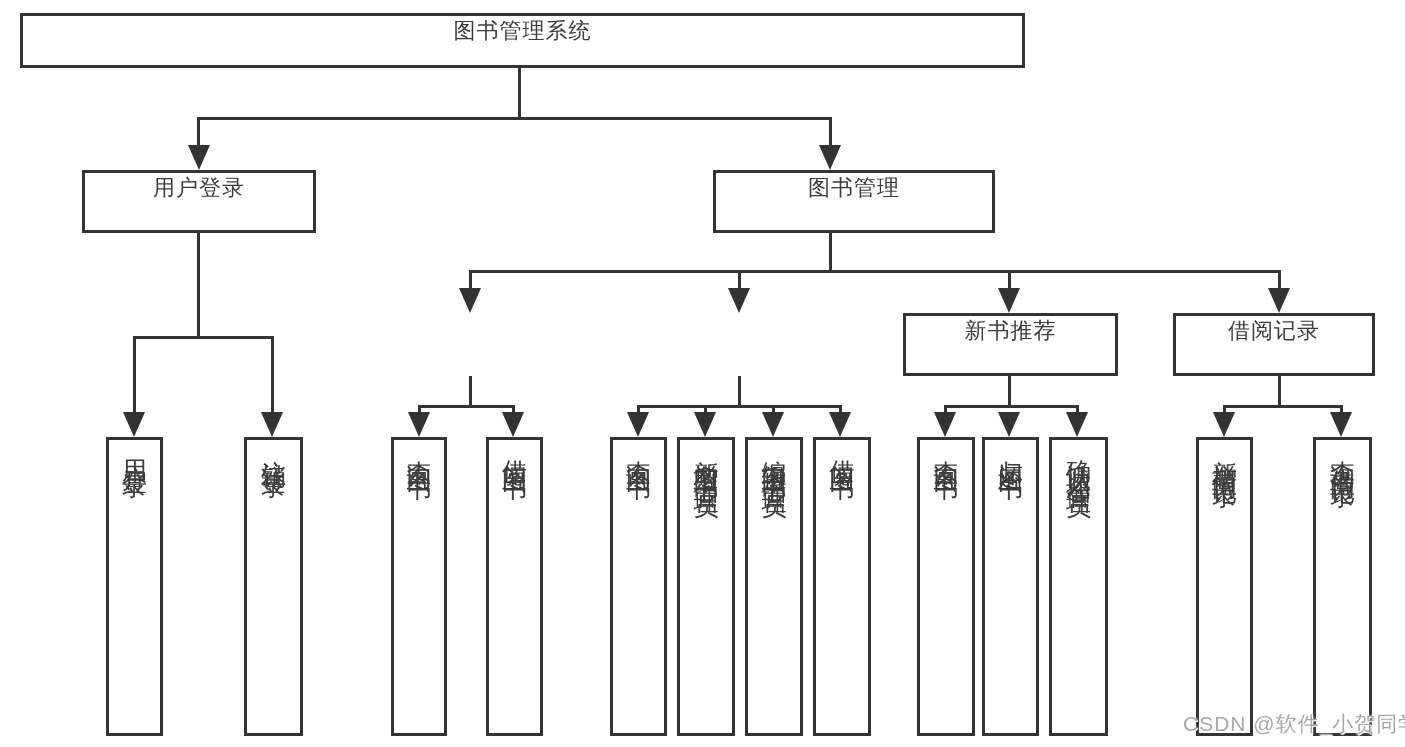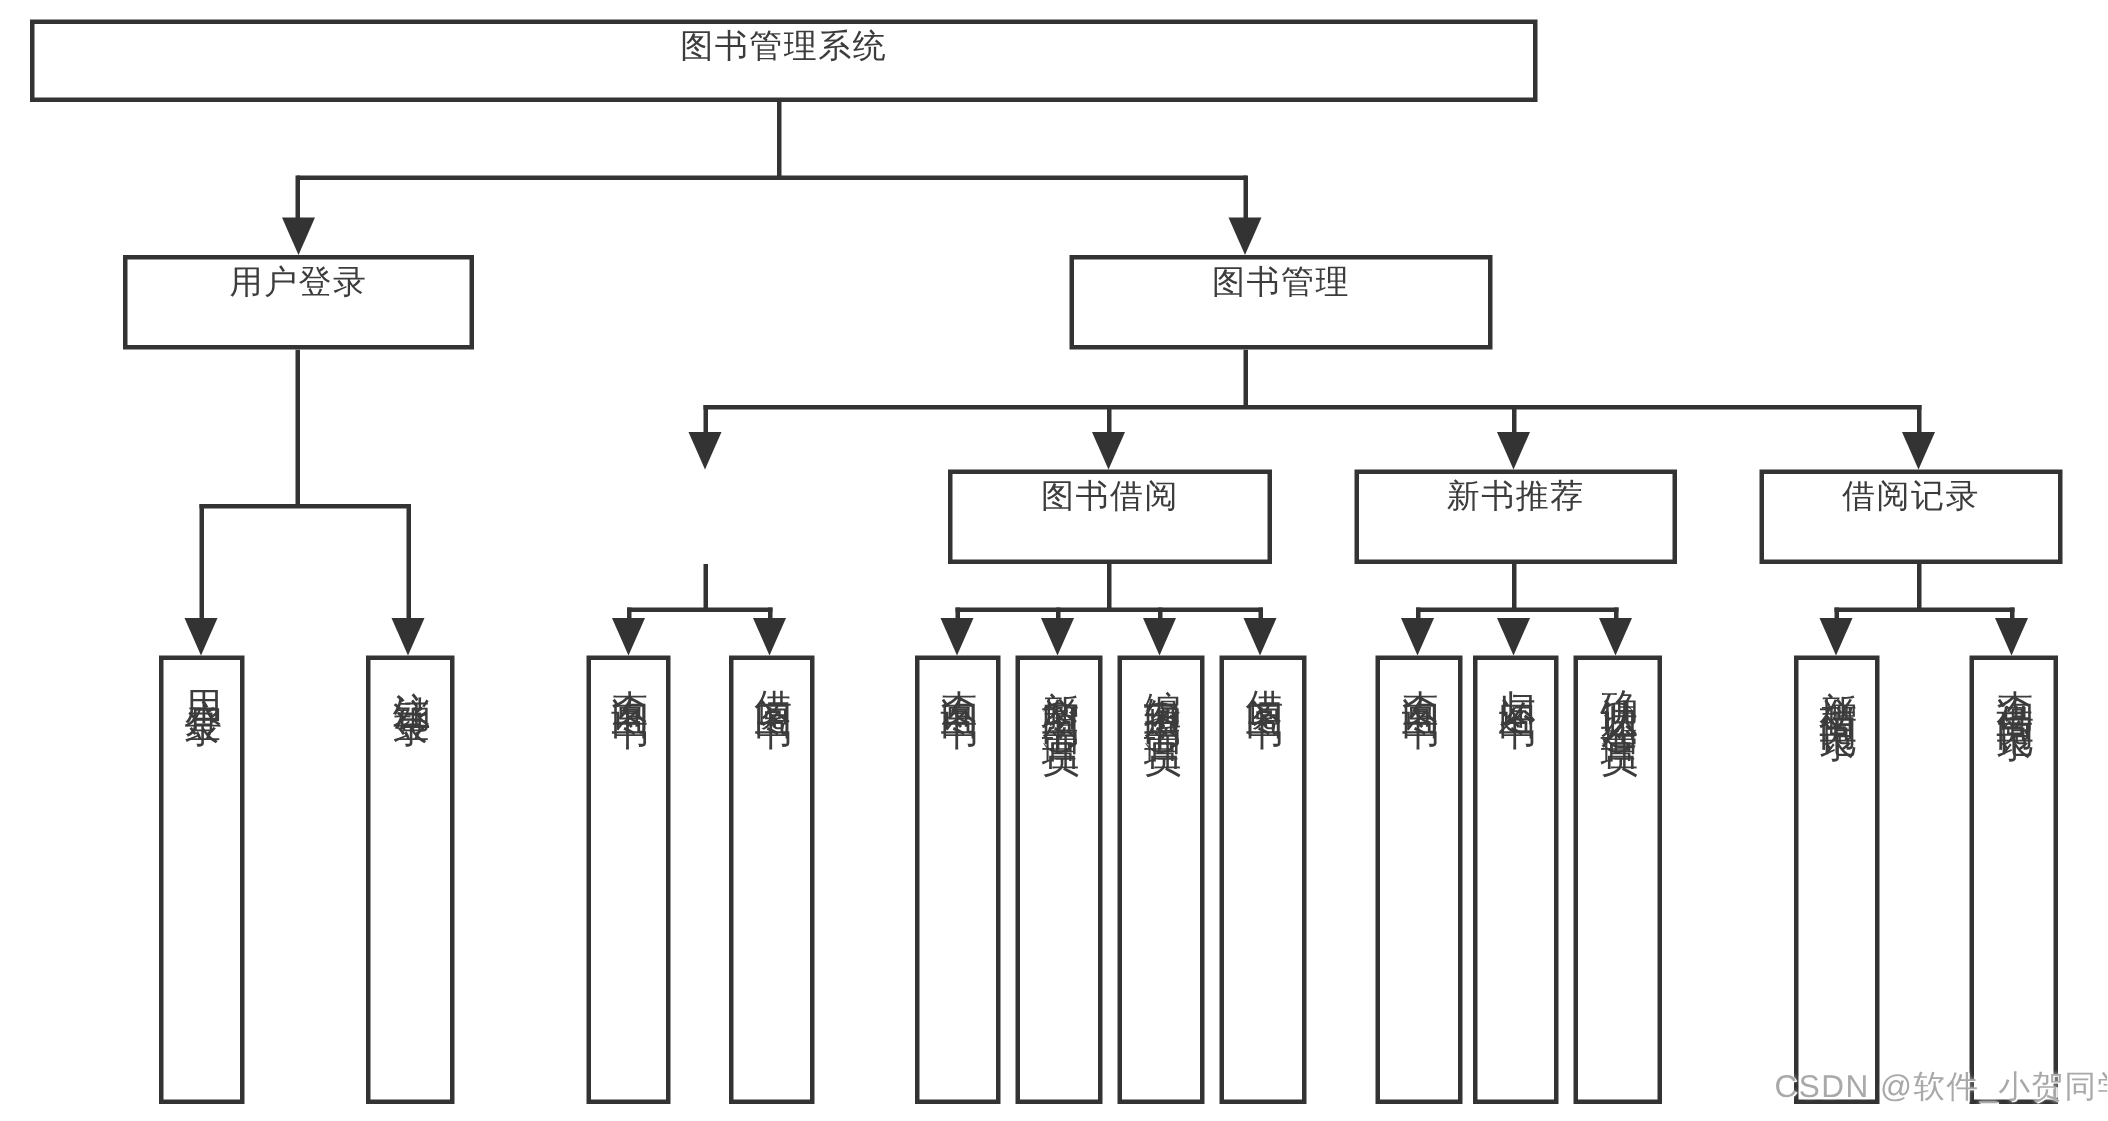--- a/index.html
+++ b/index.html
@@ -93,23 +93,20 @@
   <div class="hline" style="left:469px;top:270px;width:812px"></div>
   <div class="vline" style="left:469px;top:270px;height:20px"></div>
   <div class="vline" style="left:738px;top:270px;height:20px"></div>
   <div class="vline" style="left:1008px;top:270px;height:20px"></div>
   <div class="vline" style="left:1278px;top:270px;height:20px"></div>
   <div class="arrow" style="left:459px;top:288px"></div>
   <div class="arrow" style="left:728px;top:288px"></div>
   <div class="arrow" style="left:998px;top:288px"></div>
   <div class="arrow" style="left:1268px;top:288px"></div>
 
-  <div class="box h" style="left:632px;top:313px;width:216px;height:63px">
-    <span>图书借阅</span>
-  </div>
   <div class="box h" style="left:903px;top:313px;width:215px;height:63px">
     <span>新书推荐</span>
   </div>
   <div class="box h" style="left:1173px;top:313px;width:202px;height:63px">
     <span>借阅记录</span>
   </div>
 
   <div class="vline" style="left:469px;top:376px;height:31px"></div>
   <div class="hline" style="left:418px;top:405px;width:97px"></div>
   <div class="vline" style="left:418px;top:405px;height:12px"></div>

